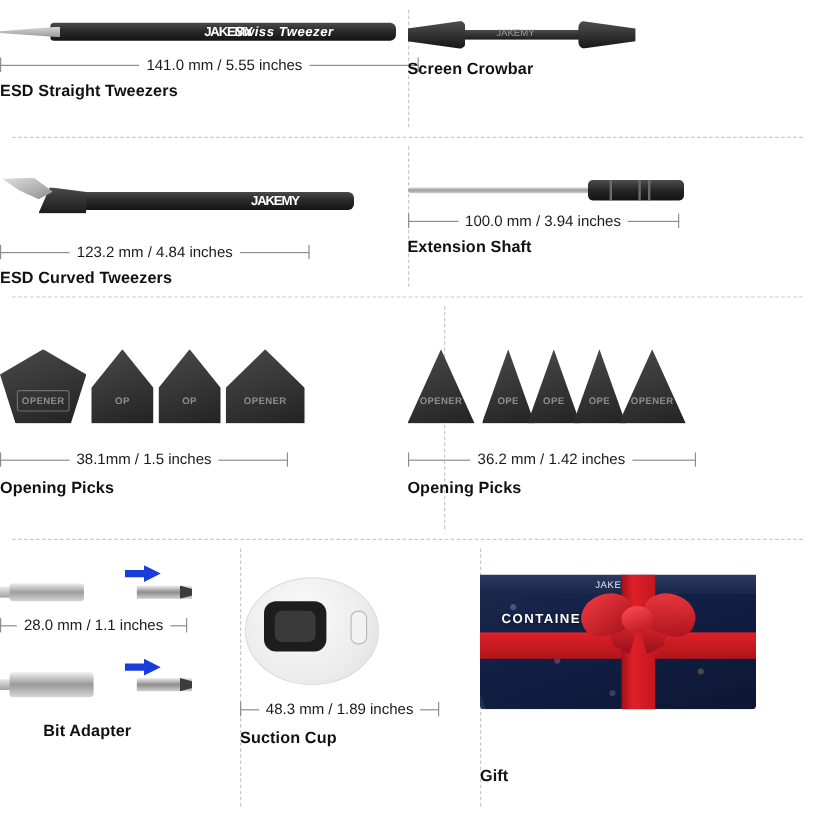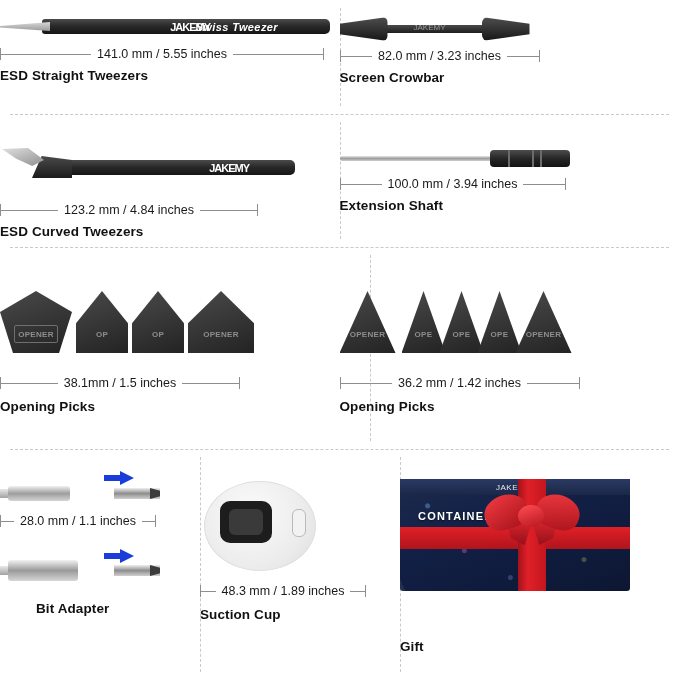--- a/index.html
+++ b/index.html
@@ -338,41 +338,35 @@
   <div class="row row-1">
     <div class="vsep" style="left:340px;"></div>
 
     <div class="cell half">
       <div class="art tw-straight pad-top-10">
         <div class="body"></div>
         <div class="tip"></div>
         <div class="logo">JAKEMY</div>
         <div class="brand">Swiss Tweezer</div>
       </div>
-      <div class="meas" style="width:324px;margin-top:2px;">
+      <div class="meas" style="width:324px;margin-top:2px;padding-left:25px;">
         <span class="line"></span>
           <span class="tick l"></span>
           <span class="tick r"></span>
         <span class="label dimtext">141.0 mm / 5.55 inches</span>
       </div>
       <div class="caption" style="margin-top:6px;">ESD Straight Tweezers</div>
     </div>
 
     <div class="cell half">
       <div class="art crowbar" style="margin-top:14px;">
         <div class="shaft"></div>
         <div class="blade-l"></div>
         <div class="blade-r"></div>
         <div class="mark">JAKEMY</div>
-      </div>
-      <div class="meas" style="width:200px;margin-top:4px;">
-        <span class="line"></span>
-          <span class="tick l"></span>
-          <span class="tick r"></span>
-        <span class="label dimtext">82.0 mm / 3.23 inches</span>
       </div>
       <div class="caption" style="margin-top:6px;">Screen Crowbar</div>
     </div>
   </div>
 
   <div class="row row-2">
     <div class="hsep" style="top:0;"></div>
     <div class="vsep" style="left:340px;"></div>
 
     <div class="cell half">

